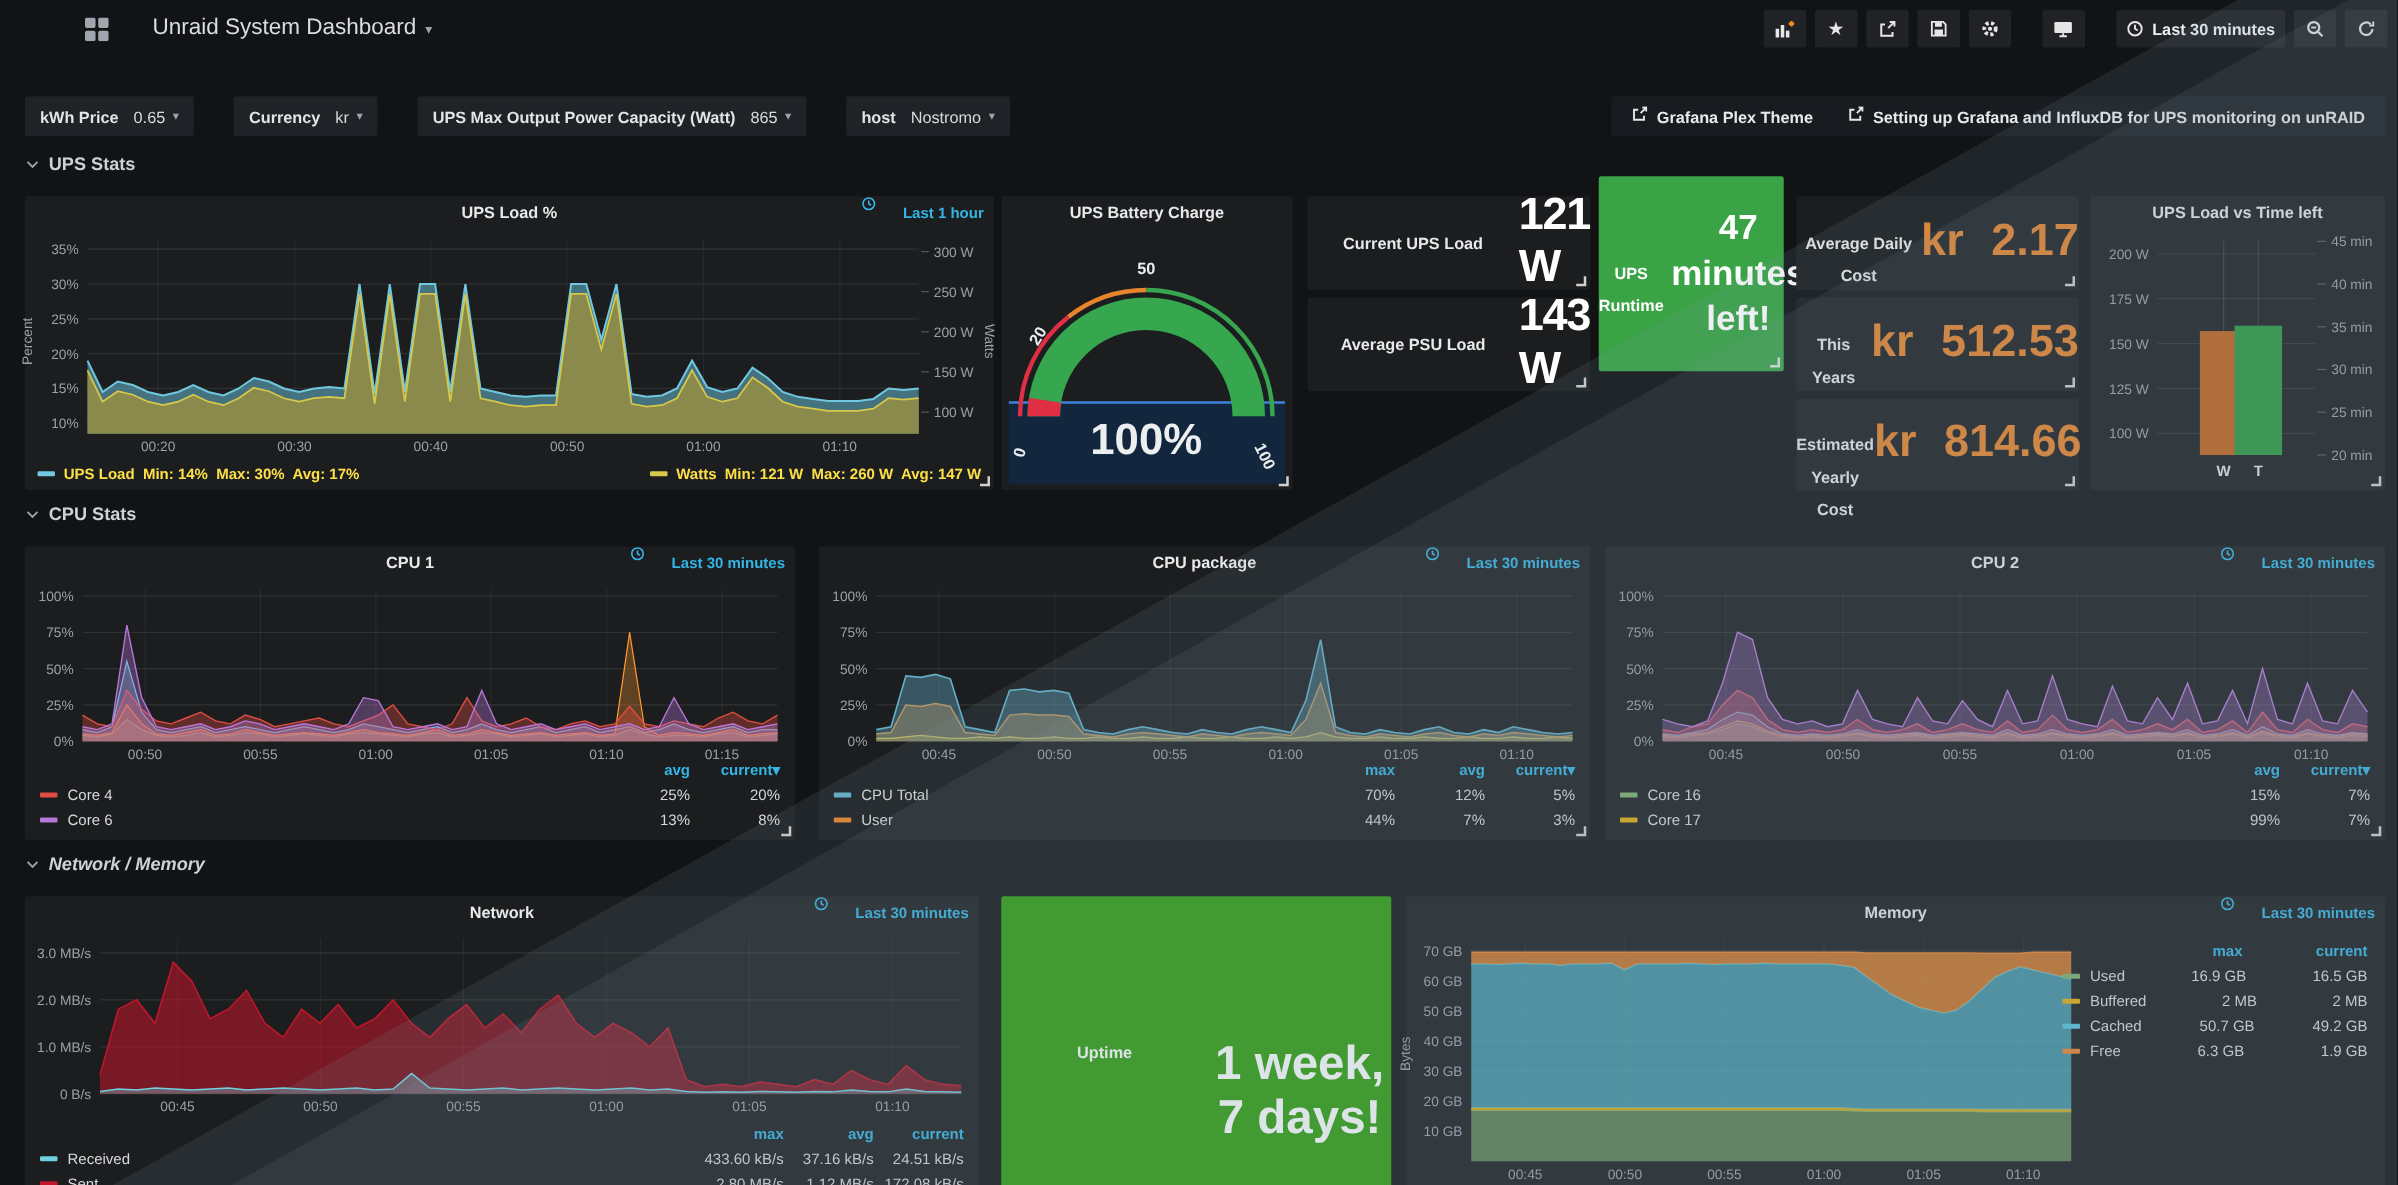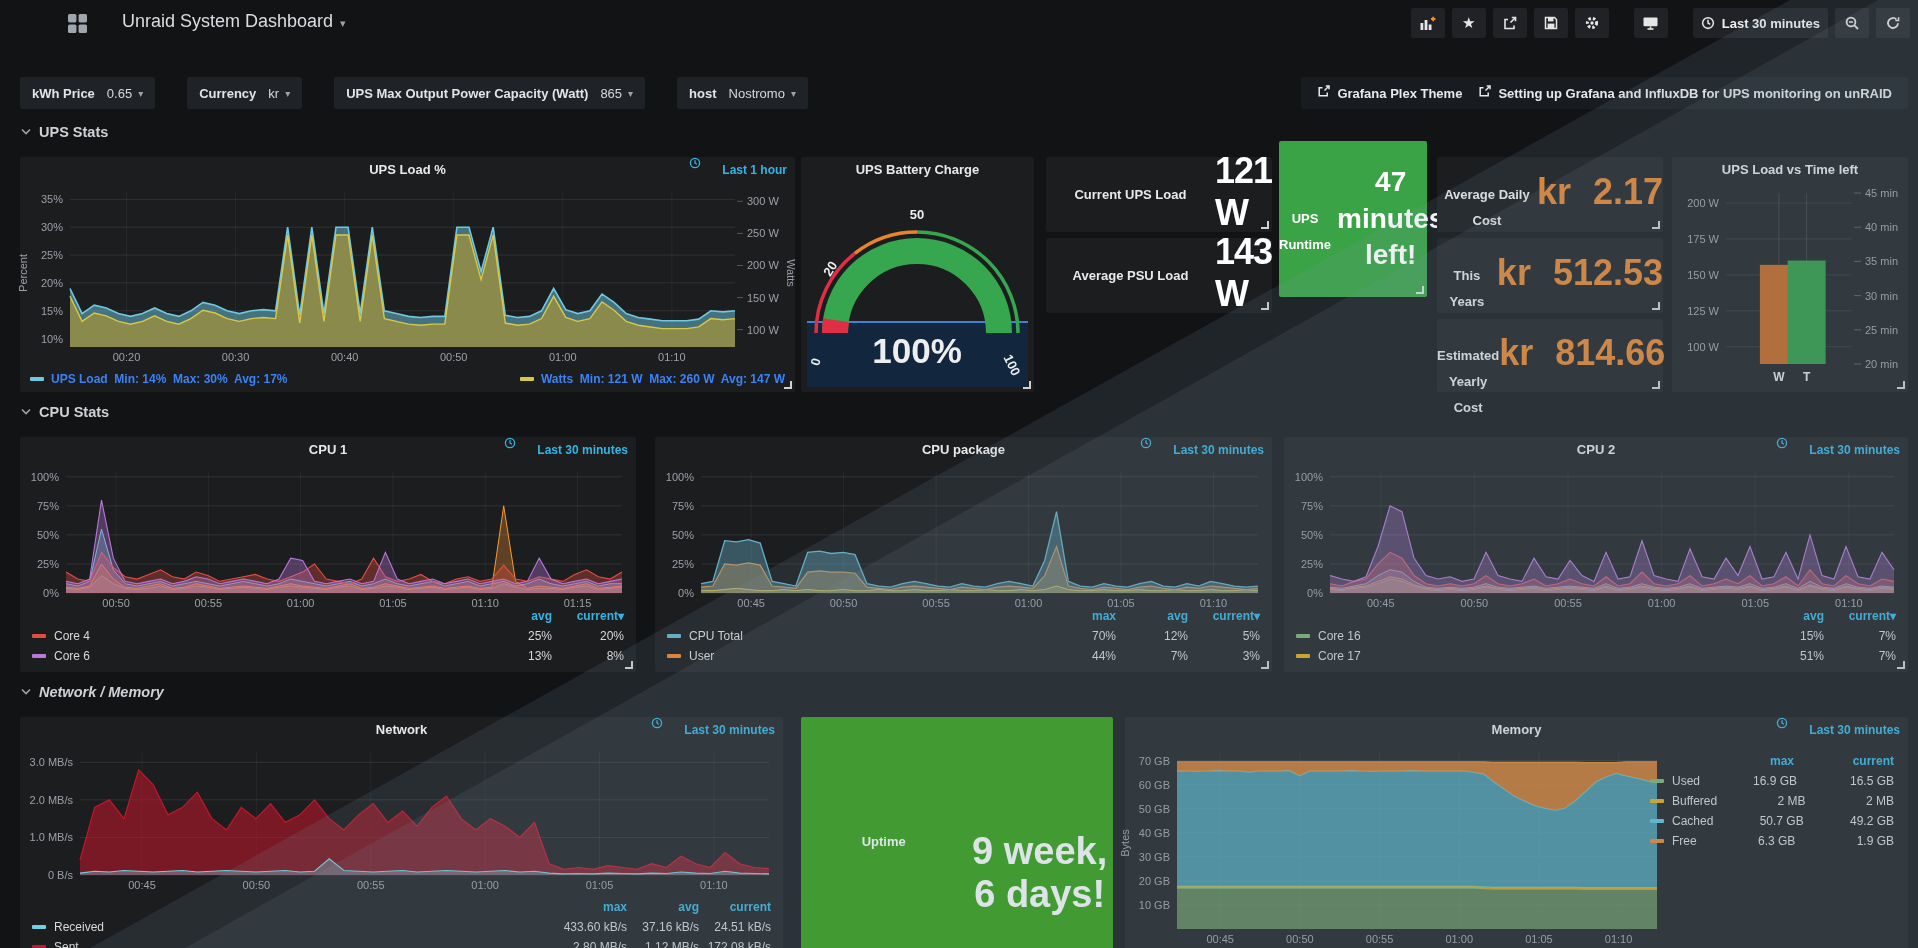--- a/index.html
+++ b/index.html
@@ -18,21 +18,21 @@
   .nav-btn.star-btn { font-size:15px; }
   .gap-left { margin-left:18px; }
   .time-btn { gap:7px; font-size:13px; font-weight:bold; color:#eceeef; }
 
   
   .var-row { position:absolute; left:20px; top:77px; display:flex; gap:32px; }
   .chip { height:32px; background:#1f2226; border-radius:2px; display:flex; align-items:center; gap:12px; padding:0 12px; cursor:pointer; }
   .chip .vlabel { font-weight:bold; font-size:13px; color:#e3e4e6; }
   .chip .vval { font-size:13px; color:#d8d9da; display:flex; gap:6px; align-items:center; }
   .chip .caret { font-size:10px; color:#9fa2a8; }
-  .links-bar { position:absolute; right:10px; top:77px; height:32px; background:rgba(26,29,33,0.9); border-radius:2px; display:flex; align-items:center; gap:16px; padding:0 16px; }
+  .links-bar { position:absolute; right:10px; top:77px; height:32px; background:rgba(26,29,33,0.9); border-radius:2px; display:flex; align-items:center; gap:28px; padding:0 16px; }
   .dash-link { display:flex; align-items:center; gap:7px; font-size:13px; font-weight:bold; color:#e8e9ea; cursor:pointer; }
 
   
   .section-h { position:absolute; display:flex; align-items:center; gap:7px; font-size:14.5px; font-weight:bold; color:#cfd1d4; cursor:pointer; }
   .section-h svg { opacity:.75; }
 
   
   .panel { position:absolute; background:#1b1d1f; border-radius:2px; }
   .panel::after { content:""; position:absolute; right:3px; bottom:3px; width:6px; height:6px; border-right:2px solid rgba(255,255,255,.8); border-bottom:2px solid rgba(255,255,255,.8); }
   .ph { position:relative; height:26px; line-height:26px; text-align:center; font-size:13px; font-weight:bold; color:#e8e9ea; cursor:pointer; }
@@ -44,21 +44,21 @@
   .vlabel-rot.right { transform:rotate(90deg); }
 
   
   .legend { position:absolute; }
   .lg-row { display:flex; align-items:center; height:20px; font-size:12px; }
   .lg-name { flex:1; display:flex; align-items:center; gap:8px; color:#d8d9da; }
   .lg-col { width:72px; text-align:right; color:#d8d9da; }
   .legend.wide .lg-col { width:100px; }
   .lg-head .lg-col { color:#33b5e5; font-weight:bold; }
   .swatch { width:14px; height:4px; border-radius:1px; display:inline-block; }
-  .legend-inline { position:absolute; left:10px; right:10px; bottom:6px; display:flex; justify-content:space-between; font-size:12px; color:#3b82f6; white-space:pre; }
+  .legend-inline { position:absolute; left:10px; right:10px; bottom:6px; display:flex; justify-content:space-between; font-size:12px; color:#fde047; white-space:pre; }
   .legend-inline .item { display:flex; align-items:center; gap:7px; font-weight:bold; }
 
   
   .stat { display:flex; flex-direction:row; align-items:center; }
   .stat .ph { width:100%; }
   .stat .big { flex:1; display:flex; align-items:center; justify-content:center; font-weight:bold; color:#fff; }
   .v36 { font-size:36px; letter-spacing:-1px; margin-top:-6px; }
   .v40 { font-size:40px; letter-spacing:-1px; margin-top:-8px; }
   .cost { display:flex; align-items:center; justify-content:center; gap:22px; font-size:36px; font-weight:bold; color:#e8842c; flex:1; margin-top:-6px; }
   .green-panel { color:#fff; }
@@ -559,21 +559,21 @@
           <span class="lg-col">avg</span>
           <span class="lg-col">current▾</span>
         </div>
         <div class="lg-row">
           <span class="lg-name"><i class="swatch" style="background:#7eb26d"></i>Core 16</span>
           <span class="lg-col">15%</span>
           <span class="lg-col">7%</span>
         </div>
         <div class="lg-row">
           <span class="lg-name"><i class="swatch" style="background:#e5ac0e"></i>Core 17</span>
-          <span class="lg-col">51%</span>
+          <span class="lg-col">99%</span>
           <span class="lg-col">7%</span>
         </div>
       </div>
 </div>
 
 <div class="panel" style="left:20px;top:717px;width:763px;height:250px;">
   <div class="ph"><span>Network</span>
     <span class="time-badge">
           <svg width="12" height="12" viewBox="0 0 12 12" fill="none" stroke="currentColor" stroke-width="1.3">
             <circle cx="6" cy="6" r="4.6"></circle>
@@ -625,21 +625,21 @@
           <span class="lg-name"><i class="swatch" style="background:#c4162a"></i>Sent</span>
           <span class="lg-col">2.80 MB/s</span>
           <span class="lg-col">1.12 MB/s</span>
           <span class="lg-col">172.08 kB/s</span>
         </div>
       </div>
 </div>
 
 <div class="panel stat green-panel" style="left: 801px; top: 717px; width: 312px; height: 250px; background: rgb(47, 158, 13);">
   <div class="ph">Uptime</div>
-  <div class="uptime-val">9 week, 6 days!</div>
+  <div class="uptime-val">1 week, 7 days!</div>
 </div>
 
 <div class="panel" style="left:1125px;top:717px;width:783px;height:250px;">
   <div class="ph"><span>Memory</span>
     <span class="time-badge">
           <svg width="12" height="12" viewBox="0 0 12 12" fill="none" stroke="currentColor" stroke-width="1.3">
             <circle cx="6" cy="6" r="4.6"></circle>
             <path d="M6 3.3V6l1.9 1.2"></path>
           </svg>
           <span>Last 30 minutes</span>

